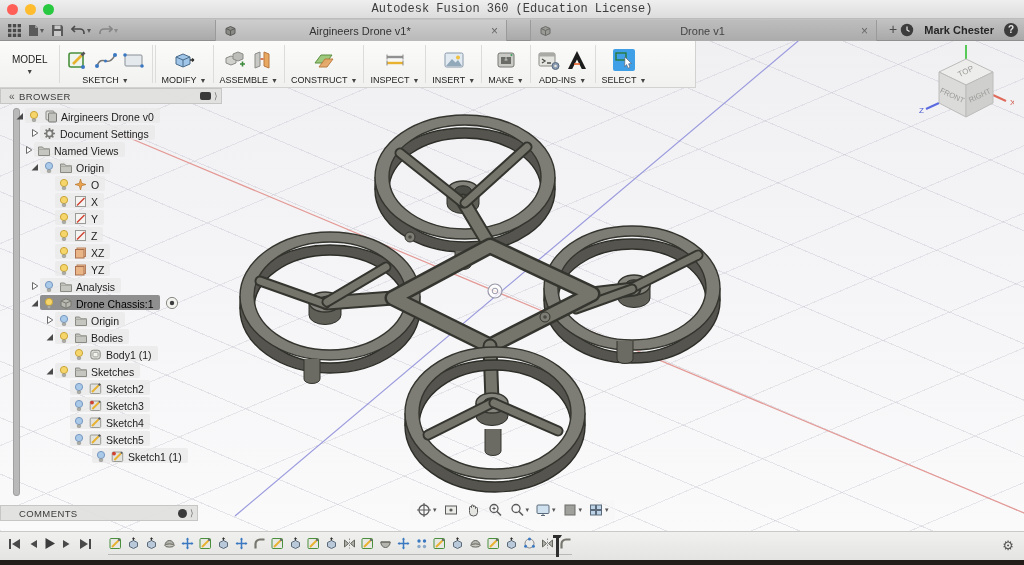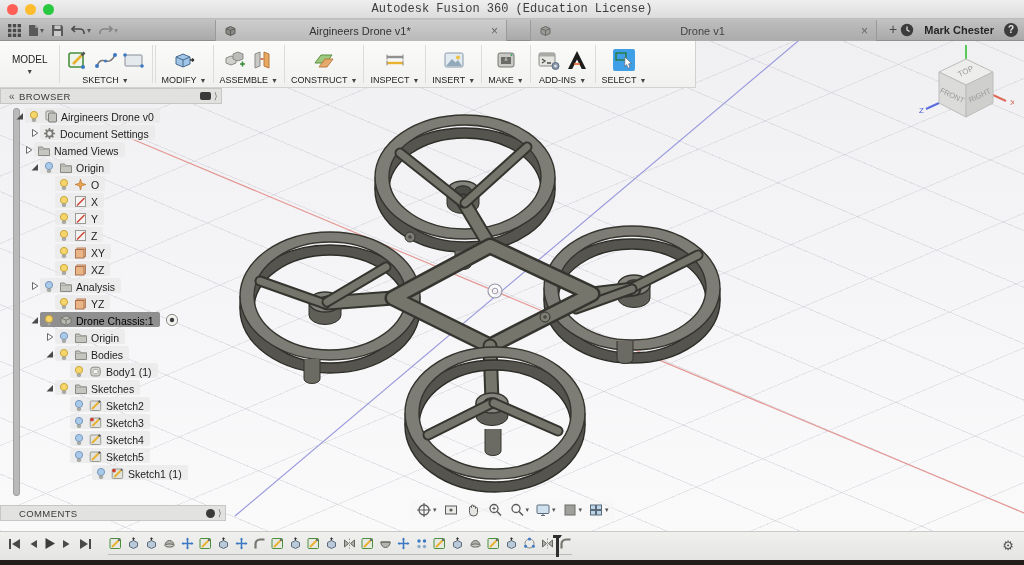--- a/index.html
+++ b/index.html
@@ -72,21 +72,21 @@
   .trow { height:17px; display:flex; align-items:center; }
   .trow-inner { display:inline-flex; align-items:flex-end; gap:3px; height:15px;
     background:rgba(233,233,233,.78); border-radius:2px; padding:0 6px 0 2px; }
   .trow-inner.sel { background:#8f8f8f; }
   .tw { width:11px; display:flex; justify-content:center; }
   .tlabel { font-size:10.5px; color:#1d1d1d; white-space:nowrap; }
   .sel .tlabel { color:#000; }
   .radio { margin-left:5px; display:flex; }
 
   
-  #comments { position:absolute; top:464px; left:0; width:226px; z-index:10; }
+  #comments { position:absolute; top:464px; left:0; width:198px; z-index:10; }
 
   
   #navbar { position:absolute; left:410px; top:459px; z-index:10; display:flex;
     align-items:center; gap:6px; padding:2px 6px; background:rgba(246,246,246,.55); border-radius:3px; }
   .navbtn { display:flex; align-items:center; gap:1px; }
   .navbtn .dd { font-size:7px; color:#555; }
 
   
   #viewcube { position:absolute; right:10px; top:2px; z-index:5; }
 
@@ -636,40 +636,40 @@
                   <circle cx="6" cy="5" r="3.6" fill="#f6d66a" stroke="#c9a53a"></circle>
                   <rect x="4.4" y="8.8" width="3.2" height="2.6" rx=".6" fill="#b2b2ac" stroke="#8a8a84" stroke-width=".6"></rect>
                 </svg>
               </span>
       <span class="tw" style="width:15px">
                 <svg width="13" height="13" viewBox="0 0 13 13">
                   <rect x="3" y="2" width="8.5" height="8.5" fill="#f2c49a" stroke="#b8805a"></rect>
                   <rect x="1.5" y="3.5" width="8.5" height="8.5" fill="#eab586" stroke="#a87050"></rect>
                 </svg>
               </span>
-      <span class="tlabel">XY</span>
+      <span class="tlabel">XZ</span>
     </span>
 
   </div>
           <div class="trow" style="padding-left:44px">
     <span class="tw"></span>
     <span class="trow-inner">
       <span class="tw" style="width:13px">
                 <svg width="12" height="13" viewBox="0 0 12 13">
                   <circle cx="6" cy="5" r="3.6" fill="#f6d66a" stroke="#c9a53a"></circle>
                   <rect x="4.4" y="8.8" width="3.2" height="2.6" rx=".6" fill="#b2b2ac" stroke="#8a8a84" stroke-width=".6"></rect>
                 </svg>
               </span>
       <span class="tw" style="width:15px">
                 <svg width="13" height="13" viewBox="0 0 13 13">
                   <rect x="3" y="2" width="8.5" height="8.5" fill="#f2c49a" stroke="#b8805a"></rect>
                   <rect x="1.5" y="3.5" width="8.5" height="8.5" fill="#eab586" stroke="#a87050"></rect>
                 </svg>
               </span>
-      <span class="tlabel">XZ</span>
+      <span class="tlabel">YZ</span>
     </span>
 
   </div>
           <div class="trow" style="padding-left:29px">
     <span class="tw">
               <svg width="11" height="12" viewBox="0 0 11 12">
                 <path d="M3.5 2.5 L8.8 6 L3.5 9.5 Z" fill="#fdfdfd" stroke="#6a6a6a"></path>
               </svg>
             </span>
     <span class="trow-inner">
@@ -679,39 +679,20 @@
                   <rect x="4.4" y="8.8" width="3.2" height="2.6" rx=".6" fill="#b2b2ac" stroke="#8a8a84" stroke-width=".6"></rect>
                 </svg>
               </span>
       <span class="tw" style="width:15px">
                 <svg width="14" height="13" viewBox="0 0 14 13">
                   <path d="M1.5 3 h4 l1.5 1.8 h5.5 v6.7 h-11 z" fill="#c6c6c0" stroke="#8a8a84"></path>
                   <path d="M1.5 5.4 h11" stroke="#a9a9a3"></path>
                 </svg>
               </span>
       <span class="tlabel">Analysis</span>
-    </span>
-
-  </div>
-          <div class="trow" style="padding-left:44px">
-    <span class="tw"></span>
-    <span class="trow-inner">
-      <span class="tw" style="width:13px">
-                <svg width="12" height="13" viewBox="0 0 12 13">
-                  <circle cx="6" cy="5" r="3.6" fill="#f6d66a" stroke="#c9a53a"></circle>
-                  <rect x="4.4" y="8.8" width="3.2" height="2.6" rx=".6" fill="#b2b2ac" stroke="#8a8a84" stroke-width=".6"></rect>
-                </svg>
-              </span>
-      <span class="tw" style="width:15px">
-                <svg width="13" height="13" viewBox="0 0 13 13">
-                  <rect x="3" y="2" width="8.5" height="8.5" fill="#f2c49a" stroke="#b8805a"></rect>
-                  <rect x="1.5" y="3.5" width="8.5" height="8.5" fill="#eab586" stroke="#a87050"></rect>
-                </svg>
-              </span>
-      <span class="tlabel">YZ</span>
     </span>
 
   </div>
           <div class="trow" style="padding-left:29px">
     <span class="tw">
               <svg width="11" height="12" viewBox="0 0 11 12">
                 <path d="M2.5 9.5 L9 9.5 L9 3 Z" fill="#4a4a4a"></path>
               </svg>
             </span>
     <span class="trow-inner sel">

